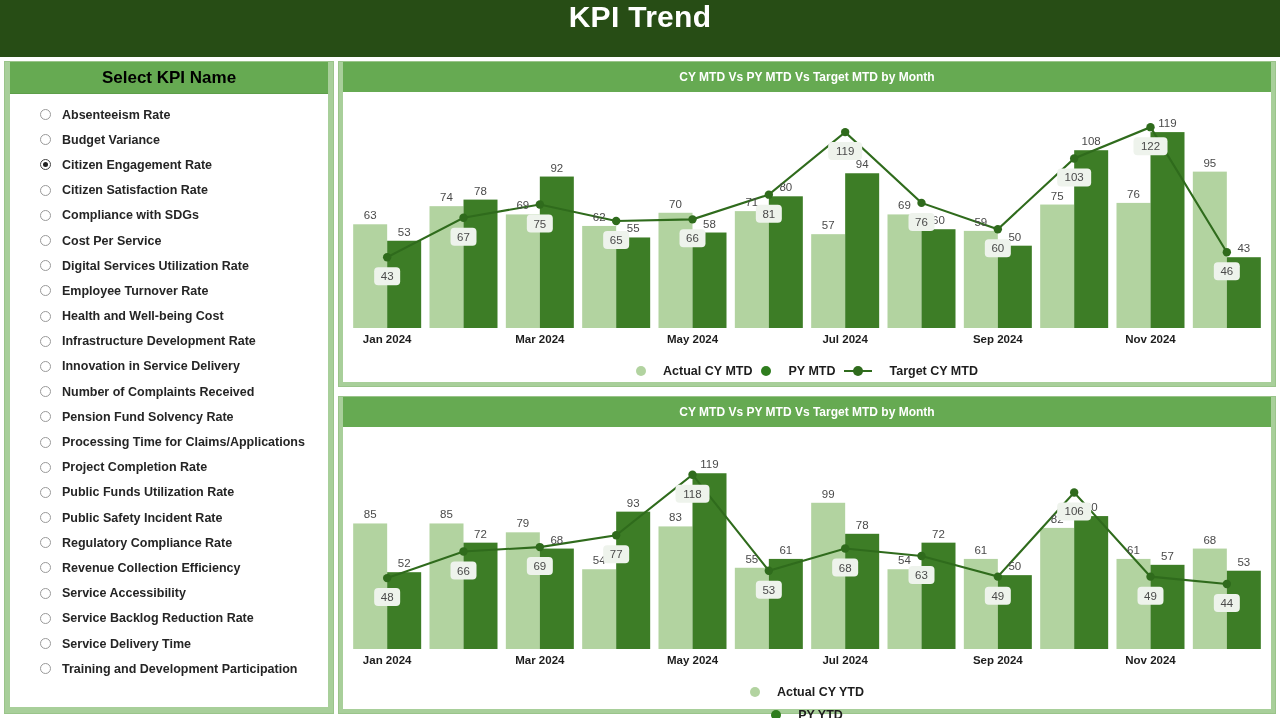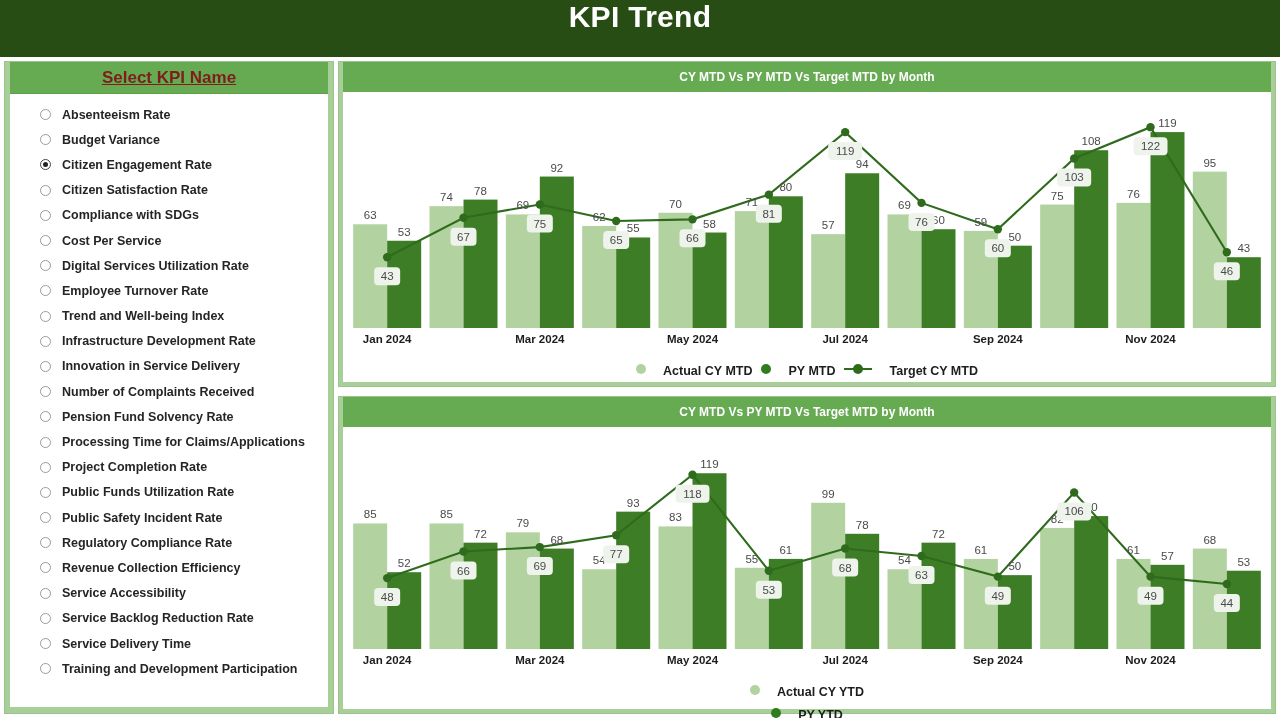--- a/index.html
+++ b/index.html
@@ -25,21 +25,21 @@
   .sidebar {
     position: absolute; left: 4px; top: 61px; width: 330px; height: 653px;
     background: #a8cf9a; border: 1px solid #9ac48a; padding: 0 5px 6px 5px;
   }
   .sidebar-header {
     height: 32px; background: #66aa52;
     display: flex; align-items: center; justify-content: center;
     border-bottom: 1px solid #5d9e49;
   }
   .sidebar-header .slicer-title {
-    color: #7f1d1d; font-size: 17px; font-weight: bold; text-decoration: underline;
+    color: #000000; font-size: 17px; font-weight: bold;
   }
   .sidebar-list {
     background: #ffffff; height: 613px; padding: 8px 0 0 16px; overflow: hidden;
   }
   .kpi-item {
     display: flex; align-items: center; height: 25.2px; padding-left: 14px; cursor: pointer;
   }
   .radio {
     width: 11px; height: 11px; border-radius: 50%;
     border: 1px solid #9a9a9a; background: #ffffff;
@@ -77,21 +77,21 @@
   .axis-label {
     font-family: "Liberation Sans", sans-serif;
     font-size: 11.5px; font-weight: bold; fill: #1d1d1d; text-anchor: middle;
   }
 
   
   .legend {
     position: absolute; left: 0; right: 0; display: flex;
     align-items: center; justify-content: center; gap: 9px;
   }
-  .legend-entry { display: flex; align-items: flex-start; gap: 17px; }
+  .legend-entry { display: flex; align-items: center; gap: 17px; }
   .legend-swatch { width: 10px; height: 10px; border-radius: 50%; }
   .legend-swatch.light { background: #b2d3a0; }
   .legend-swatch.dark  { background: #2f7d1e; }
   .legend-line { position: relative; width: 28px; height: 10px; }
   .legend-line::before {
     content: ""; position: absolute; left: 0; top: 4px; width: 28px; height: 2.2px; background: #2f6b1c;
   }
   .legend-line::after {
     content: ""; position: absolute; left: 9px; top: 0px; width: 10px; height: 10px;
     border-radius: 50%; background: #2f6b1c;
@@ -139,21 +139,21 @@
         <div class="kpi-item">
           <span class="radio"></span>
           <span class="kpi-label">Digital Services Utilization Rate</span>
         </div>
         <div class="kpi-item">
           <span class="radio"></span>
           <span class="kpi-label">Employee Turnover Rate</span>
         </div>
         <div class="kpi-item">
           <span class="radio"></span>
-          <span class="kpi-label">Trend and Well-being Index</span>
+          <span class="kpi-label">Health and Well-being Cost</span>
         </div>
         <div class="kpi-item">
           <span class="radio"></span>
           <span class="kpi-label">Infrastructure Development Rate</span>
         </div>
         <div class="kpi-item">
           <span class="radio"></span>
           <span class="kpi-label">Innovation in Service Delivery</span>
         </div>
         <div class="kpi-item">

